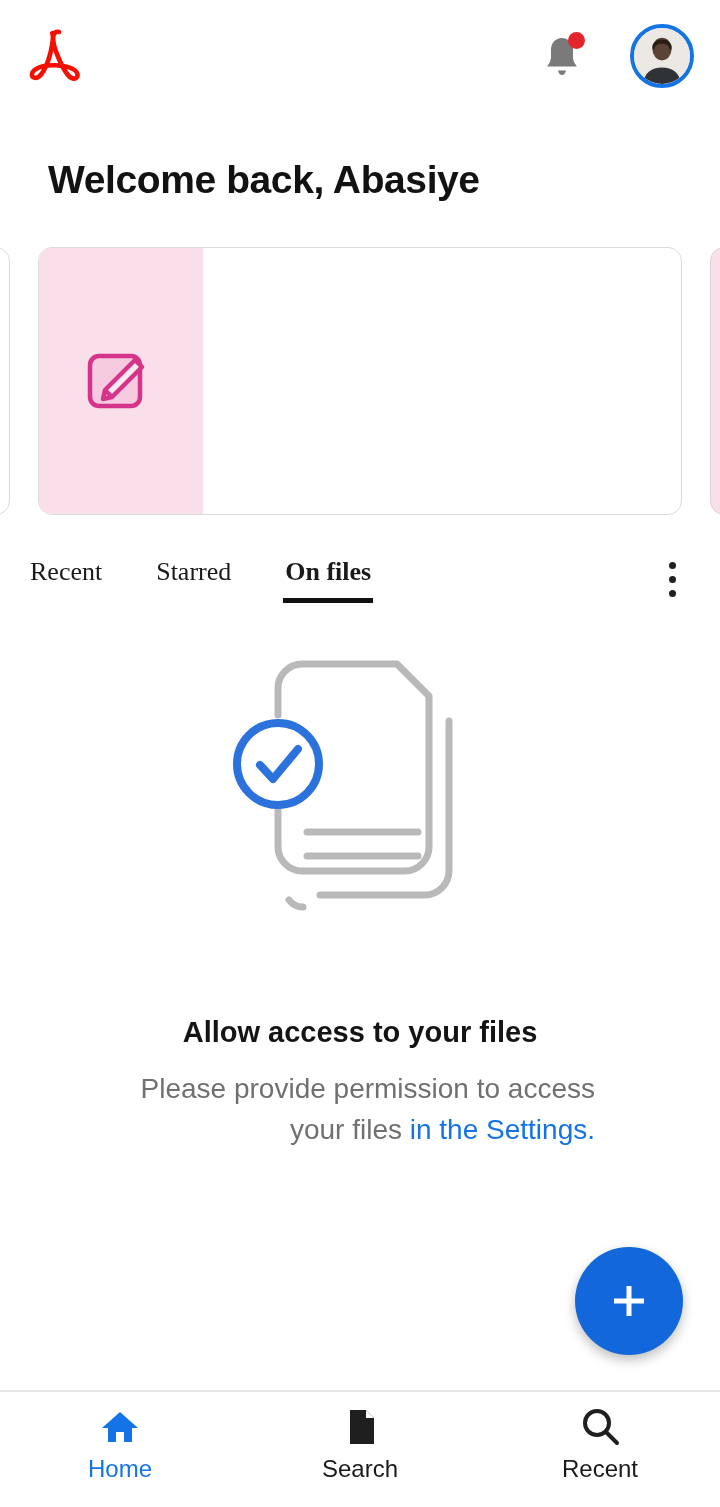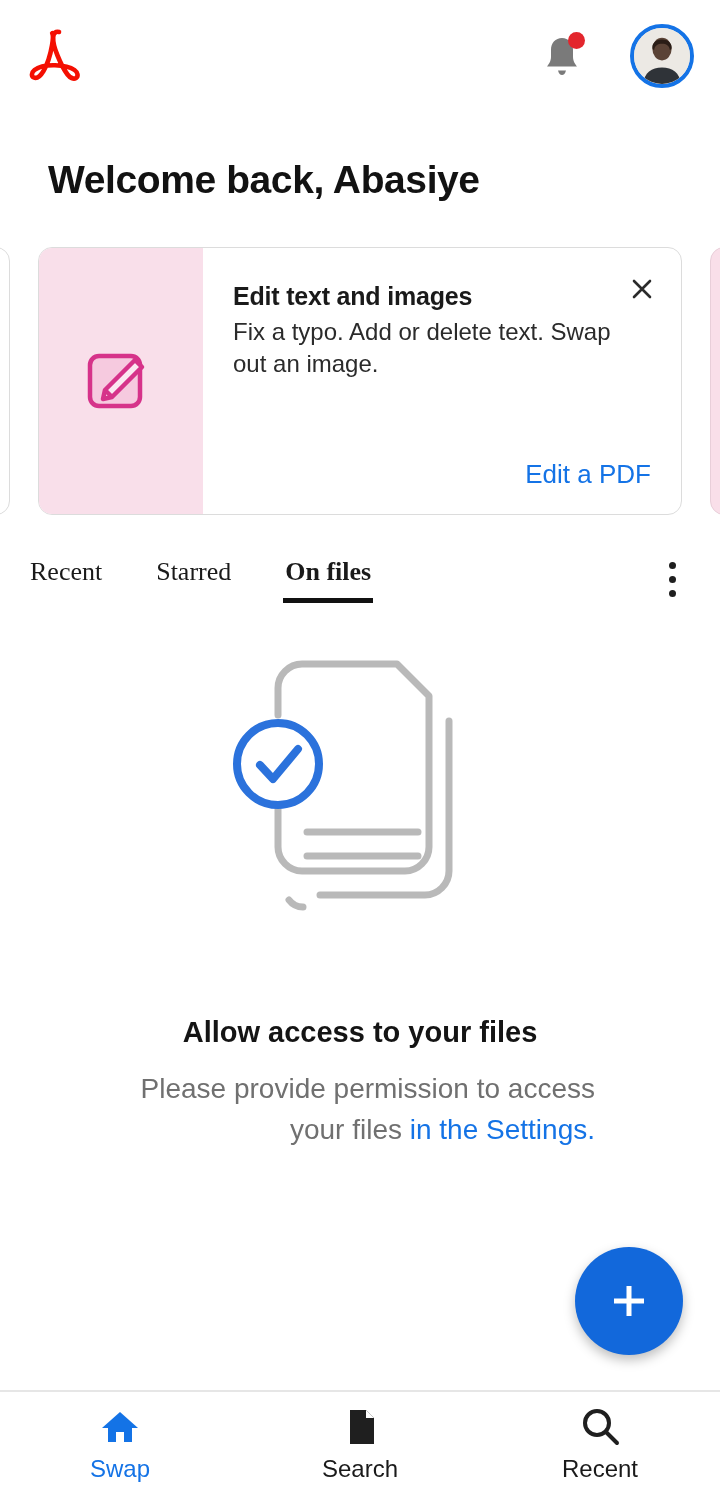--- a/index.html
+++ b/index.html
@@ -258,30 +258,20 @@
   <div class="promo-card">
 
     <div class="promo-thumb">
       <svg viewBox="0 0 84 84" aria-hidden="true">
         <rect x="11" y="17" width="50" height="50" rx="9" fill="#F6CADF" stroke="#D6338A" stroke-width="4.5"></rect>
         <path d="M33 58 L24 60 L26 51 L56 21 L63 28 Z" fill="#FBE9F2" stroke="#D6338A" stroke-width="4.5" stroke-linejoin="round"></path>
         <path d="M26 51 L33 58" stroke="#D6338A" stroke-width="4.5"></path>
       </svg>
     </div>
 
-    <div class="promo-body">
-      <div class="promo-close">
-        <svg viewBox="0 0 24 24" aria-hidden="true">
-          <path d="M4 4 L20 20 M20 4 L4 20" stroke="#2b2b2b" stroke-width="2.6" stroke-linecap="round"></path>
-        </svg>
-      </div>
-      <div class="promo-title">Edit text and images</div>
-      <div class="promo-desc">Fix a typo. Add or delete text. Swap out an image.</div>
-      <div class="promo-cta">Edit a PDF</div>
-    </div>
 
   </div>
 </div>
 
 <div class="tabs-row">
   <div class="tab">Recent</div>
   <div class="tab">Starred</div>
   <div class="tab active">On files</div>
   <div class="tabs-overflow">
     <i></i>
@@ -312,21 +302,21 @@
     <path d="M22 7 V37 M7 22 H37" stroke="#ffffff" stroke-width="5" stroke-linecap="butt"></path>
   </svg>
 </div>
 
 <div class="bottom-nav">
 
   <div class="nav-item active">
     <svg viewBox="0 0 42 42" aria-hidden="true">
       <path d="M21 6 L39 22 H33 V36 H25 V26 H17 V36 H9 V22 H3 Z" fill="#1473E6"></path>
     </svg>
-    <span class="nav-label">Swap</span>
+    <span class="nav-label">Home</span>
   </div>
 
   <div class="nav-item">
     <svg viewBox="0 0 42 42" aria-hidden="true">
       <path d="M11 4 h16 l8 8 v26 H11 Z" fill="#1f1f1f"></path>
       <path d="M27 4 v8 h8 Z" fill="#ffffff"></path>
     </svg>
     <span class="nav-label">Search</span>
   </div>
 

